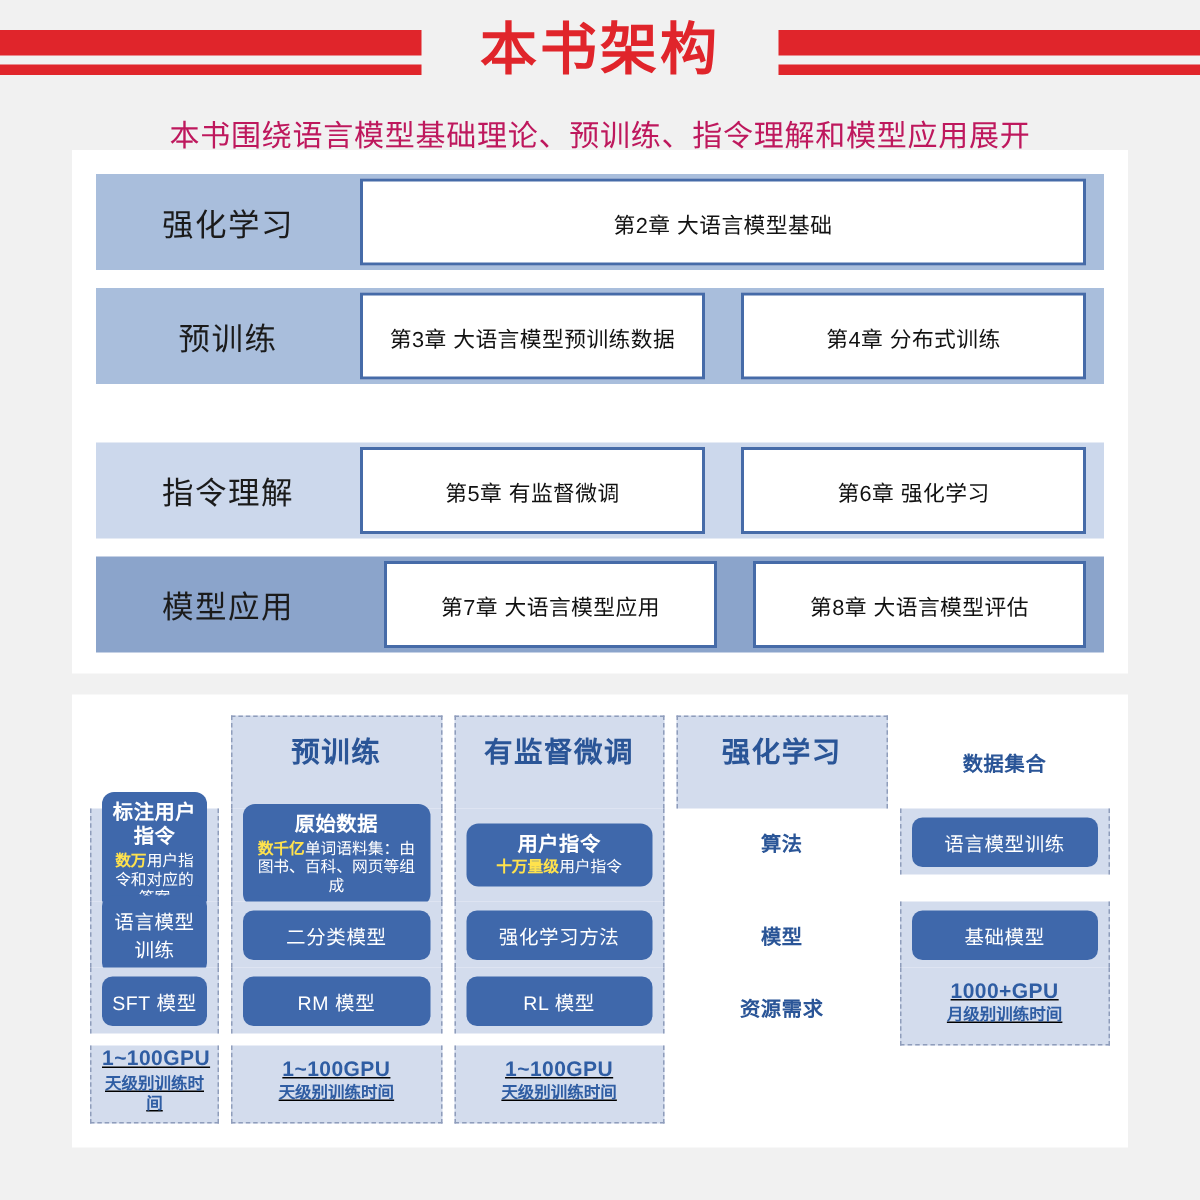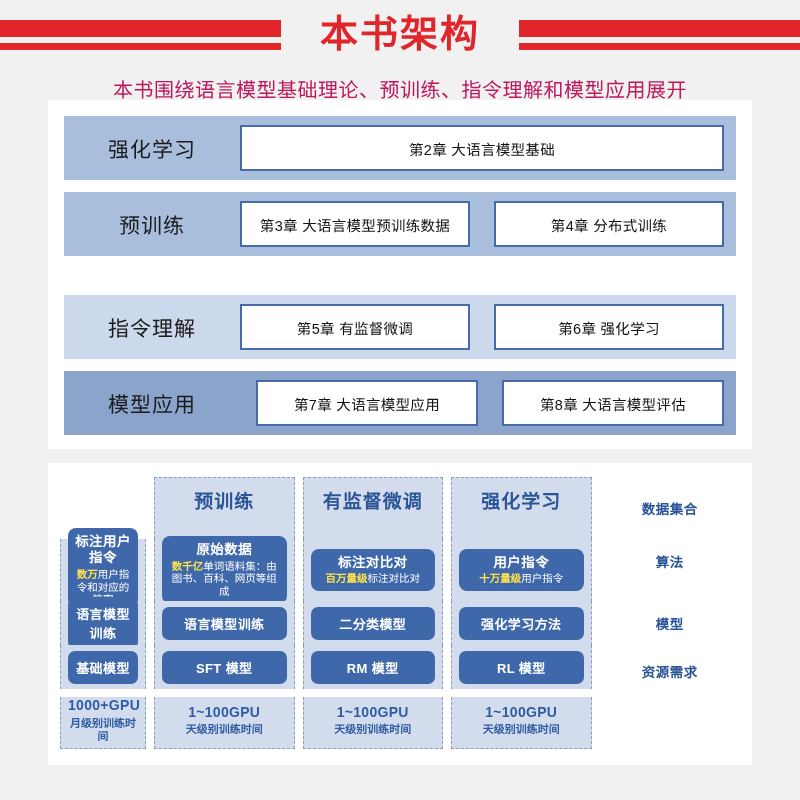--- a/index.html
+++ b/index.html
@@ -104,21 +104,21 @@
   .chapters {
     flex: 1;
     display: flex;
     gap: 24px;
     padding-right: 4px;
   }
   .chapter-box {
     flex: 1;
     background: #ffffff;
     border: 2px solid #466ba8;
-    height: 46px;
+    height: 58px;
     display: flex;
     align-items: center;
     justify-content: center;
     font-size: 14.5px;
     color: #111;
     letter-spacing: 0.3px;
     box-sizing: border-box;
   }
 
   
@@ -155,20 +155,21 @@
     border-right: 1.5px dashed #8f9dbb;
     display: flex;
     align-items: center;
     justify-content: center;
     padding: 5px 7px;
     box-sizing: border-box;
   }
   .pipe-cell.last-row {
     border-bottom: 1.5px dashed #8f9dbb;
     padding-bottom: 9px;
+    text-decoration: underline;
   }
 
   .chip {
     background: #3f68ab;
     border-radius: 8px;
     width: 100%;
     color: #ffffff;
     text-align: center;
     padding: 6px 5px;
     box-sizing: border-box;
@@ -185,21 +186,21 @@
     display: block;
     margin-top: 1px;
   }
   .hl { color: #ffe24d; font-weight: bold; }
 
   .chip-sm {
     background: #3f68ab;
     border-radius: 7px;
     color: #ffffff;
     font-size: 13px;
-    font-weight: bold;
+    font-weight: normal;
     letter-spacing: 0.4px;
     padding: 7px 6px;
     width: 100%;
     text-align: center;
     box-sizing: border-box;
   }
   .plain-res {
     text-align: center;
     color: #2f5da3;
     line-height: 1.25;
@@ -293,26 +294,20 @@
       </div>
     </div>
     <div class="pipe-cell h-dataset">
       <div class="chip">
         <span class="chip-title">原始数据</span>
         <span class="chip-sub"><span class="hl">数千亿</span><span>单词语料集：由图书、百科、网页等组成</span></span>
       </div>
     </div>
     <div class="pipe-cell h-dataset">
       <div class="chip">
-        <span class="chip-title">标注对比对</span>
-        <span class="chip-sub"><span class="hl">百万量级</span><span>标注对比对</span></span>
-      </div>
-    </div>
-    <div class="pipe-cell h-dataset">
-      <div class="chip">
         <span class="chip-title">用户指令</span>
         <span class="chip-sub"><span class="hl">十万量级</span><span>用户指令</span></span>
       </div>
     </div>
 
     <div class="pipe-rowlabel h-algo">算法</div>
     <div class="pipe-cell h-algo">
       <div class="chip-sm">语言模型训练</div>
     </div>
     <div class="pipe-cell h-algo">

